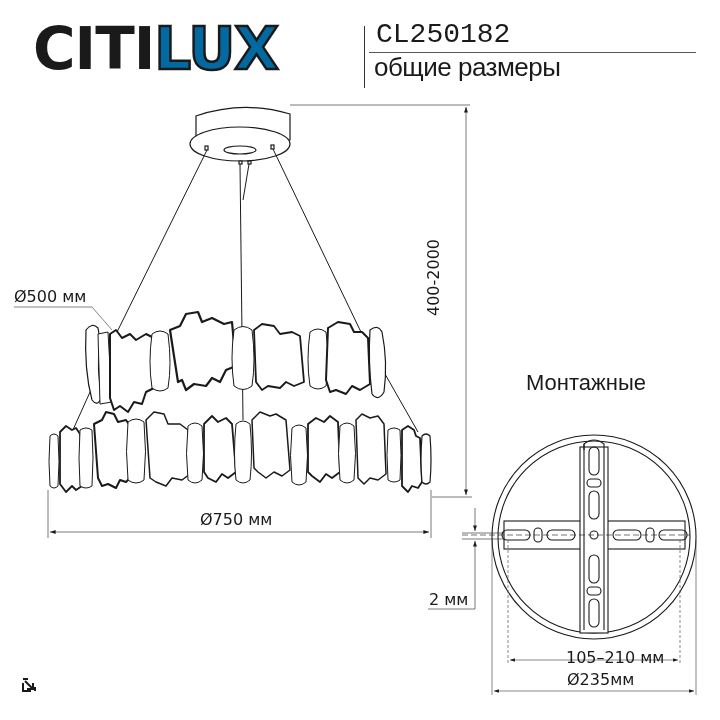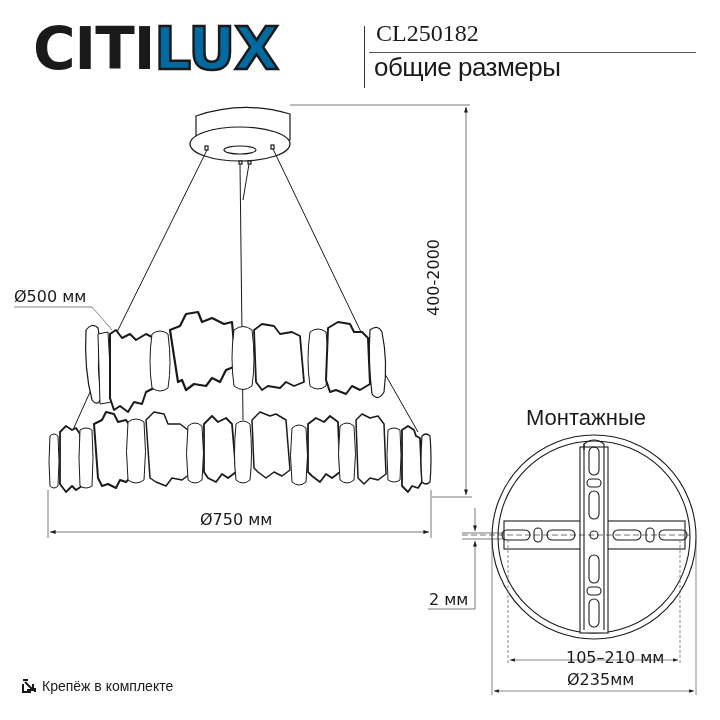--- a/index.html
+++ b/index.html
@@ -3,25 +3,25 @@
   <meta charset="utf-8">
   <style>
     html, body { margin: 0; padding: 0; background: #ffffff; }
     body { width: 720px; height: 720px; position: relative; overflow: hidden;
       font-family: "Liberation Sans", sans-serif; color: #1a1a1a; }
     .abs { position: absolute; }
     .logo { left: 33px; top: 20px; font-family: "DejaVu Sans", sans-serif; font-weight: bold;
       font-size: 58px; letter-spacing: -1px; line-height: 1; color: #1a1a1a; }
     .logo .outline { color: #0369a1; -webkit-text-stroke: 2.5px #1a1a1a; }
     .hdr-divider { left: 364px; top: 26px; width: 1px; height: 62px; background: #333; }
-    .model { left: 376px; top: 21px; font-size: 24px; line-height: 1; font-family: Liberation Serif, serif; }
+    .model { left: 376px; top: 21px; font-size: 28px; line-height: 1; font-family: Liberation Mono, monospace; }
     .hdr-rule { left: 369px; top: 52px; width: 327px; height: 1px; background: #555; }
     .subtitle { left: 374px; top: 54px; font-size: 26px; line-height: 1; letter-spacing: -0.5px; }
     .dim { font-family: "DejaVu Sans", sans-serif; font-size: 16px; line-height: 1; color: #1a1a1a; }
-    .mount-title { left: 496px; top: 370px; width: 180px; text-align: center; font-size: 22px; line-height: 26px; margin-top: 35px; }
+    .mount-title { left: 496px; top: 370px; width: 180px; text-align: center; font-size: 22px; line-height: 26px; }
     .footer { left: 22px; top: 678px; font-size: 14px; display: flex; align-items: center; gap: 6px; }
     .footer .ico { width: 14px; height: 14px; }
     svg { position: absolute; left: 0; top: 0; }
   </style>
 </head>
 <body>
 
 <div class="abs logo">
   <span>CITI</span><span class="outline">LUX</span>
 </div>
@@ -159,14 +159,13 @@
 </div>
 
 <div class="abs footer">
   <svg class="ico" style="position:static" viewBox="0 0 14 14">
     <path d="M1,5 L1,13 L9,13" stroke="#1a1a1a" stroke-width="2" fill="none"></path>
     <path d="M1,1 L12,1 L12,12" stroke="#1a1a1a" stroke-width="2" fill="none" opacity="0"></path>
     <path d="M3,3 L11,11 M5,11 L11,11 L11,5" stroke="#1a1a1a" stroke-width="2" fill="none"></path>
     <path d="M1,1 L6,1" stroke="#1a1a1a" stroke-width="2"></path>
     <path d="M13,9 L13,13" stroke="#1a1a1a" stroke-width="2"></path>
   </svg>
-  <span>Крепёж в комплекте</span>
 </div>
 
 </body></html>

